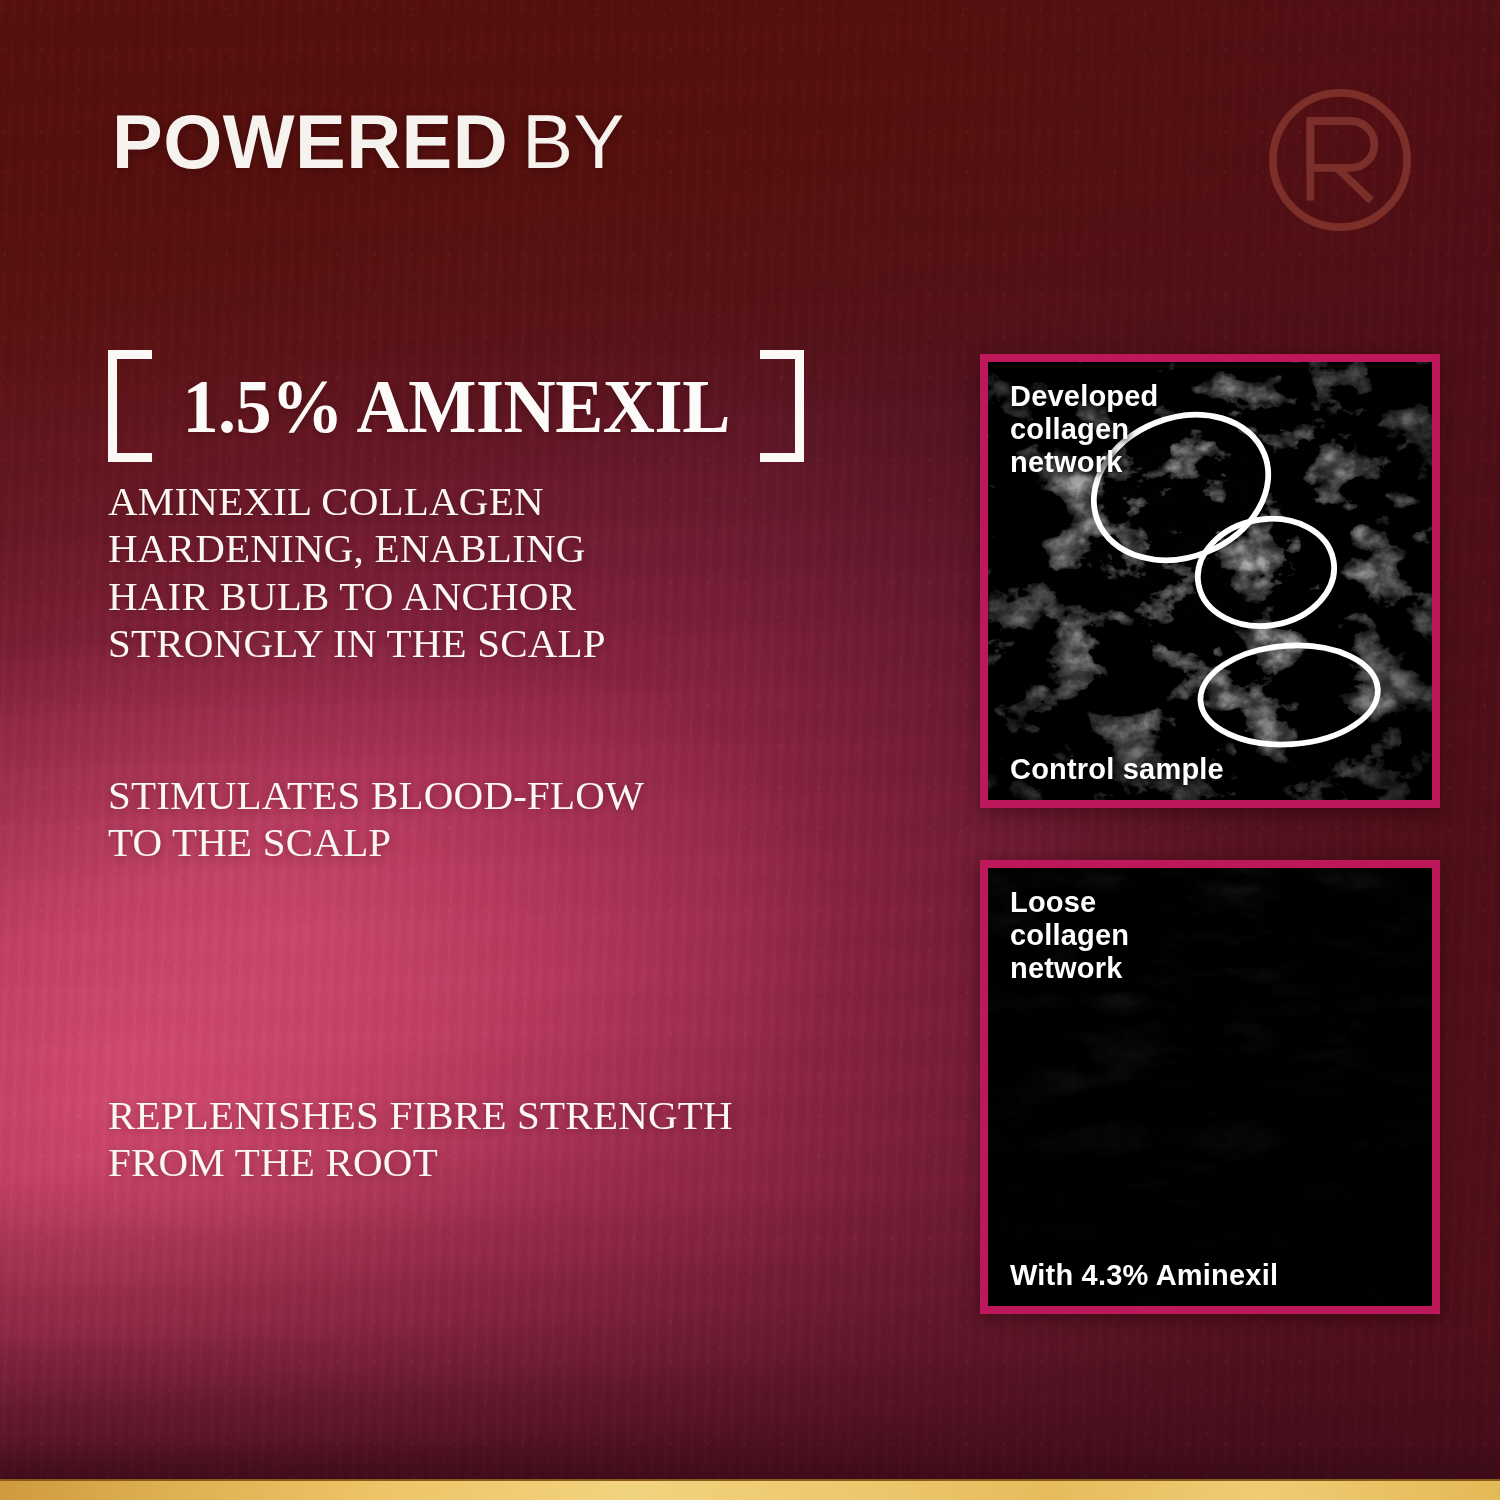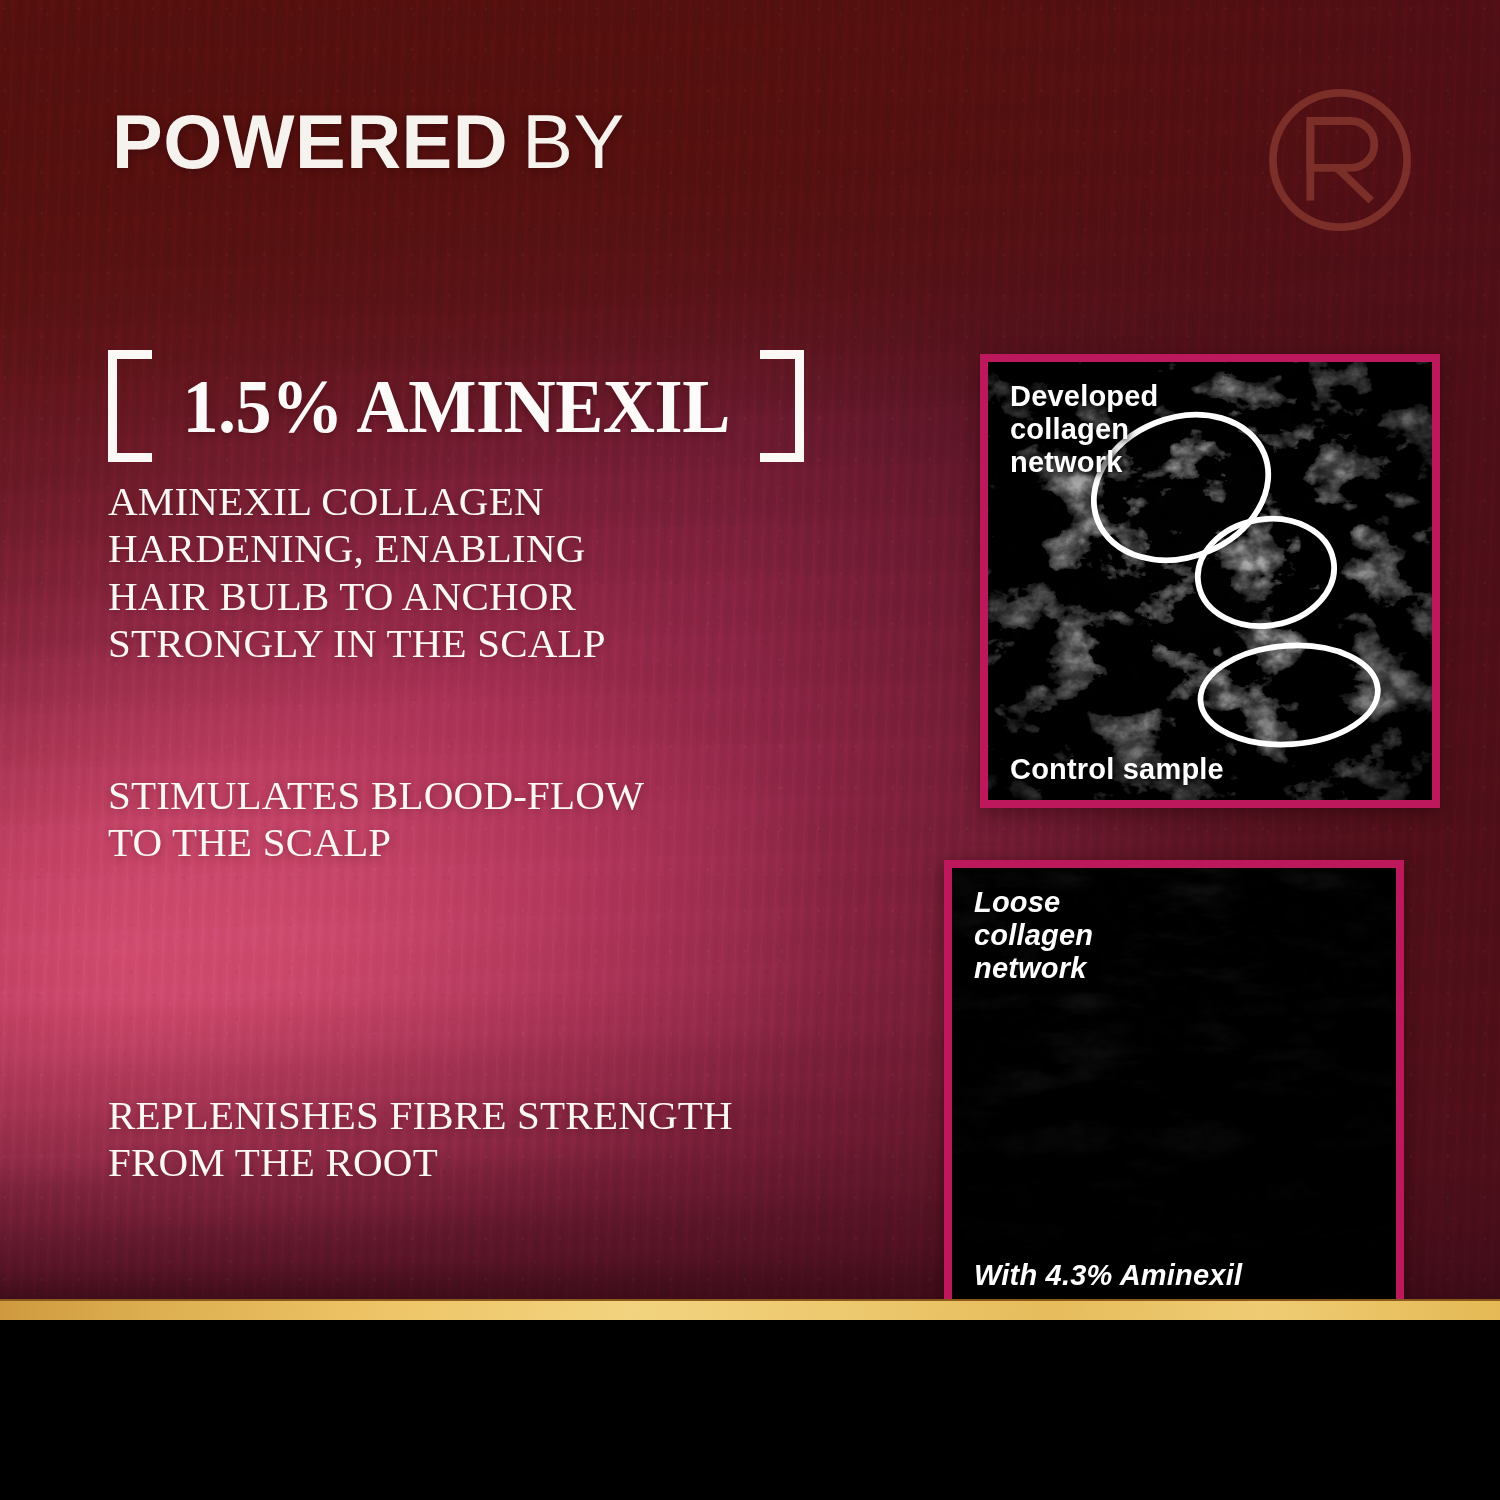--- a/index.html
+++ b/index.html
@@ -3,21 +3,21 @@
 <meta charset="utf-8">
 <style>
   html, body {
     margin: 0;
     padding: 0;
     background: #000;
   }
   #stage {
     position: relative;
     width: 1500px;
-    height: 1320px;
+    height: 1500px;
     overflow: hidden;
     font-family: "Liberation Sans", sans-serif;
     background: #5a1412;
   }
 
   
   .bg-base {
     position: absolute;
     inset: 0;
     background:
@@ -175,21 +175,21 @@
   
   .panel {
     position: absolute;
     border: 8px solid #be185d;
     box-sizing: border-box;
     overflow: hidden;
     background: #050505;
     box-shadow: 0 4px 18px rgba(30,2,6,0.45);
   }
   #panel-control  { left: 980px; top: 354px; width: 460px; height: 454px; }
-  #panel-aminexil { left: 944px; top: 860px; width: 460px; height: 454px; font-style: italic; }
+  #panel-aminexil { left: 980px; top: 860px; width: 460px; height: 454px; }
 
   .fibers { position: absolute; inset: 0; display: block; }
 
   .panel-vignette {
     position: absolute; inset: 0;
     background: radial-gradient(ellipse at 50% 45%, rgba(0,0,0,0) 36%, rgba(0,0,0,0.45) 82%, rgba(0,0,0,0.72) 100%);
     pointer-events: none;
   }
 
   .panel-label {

